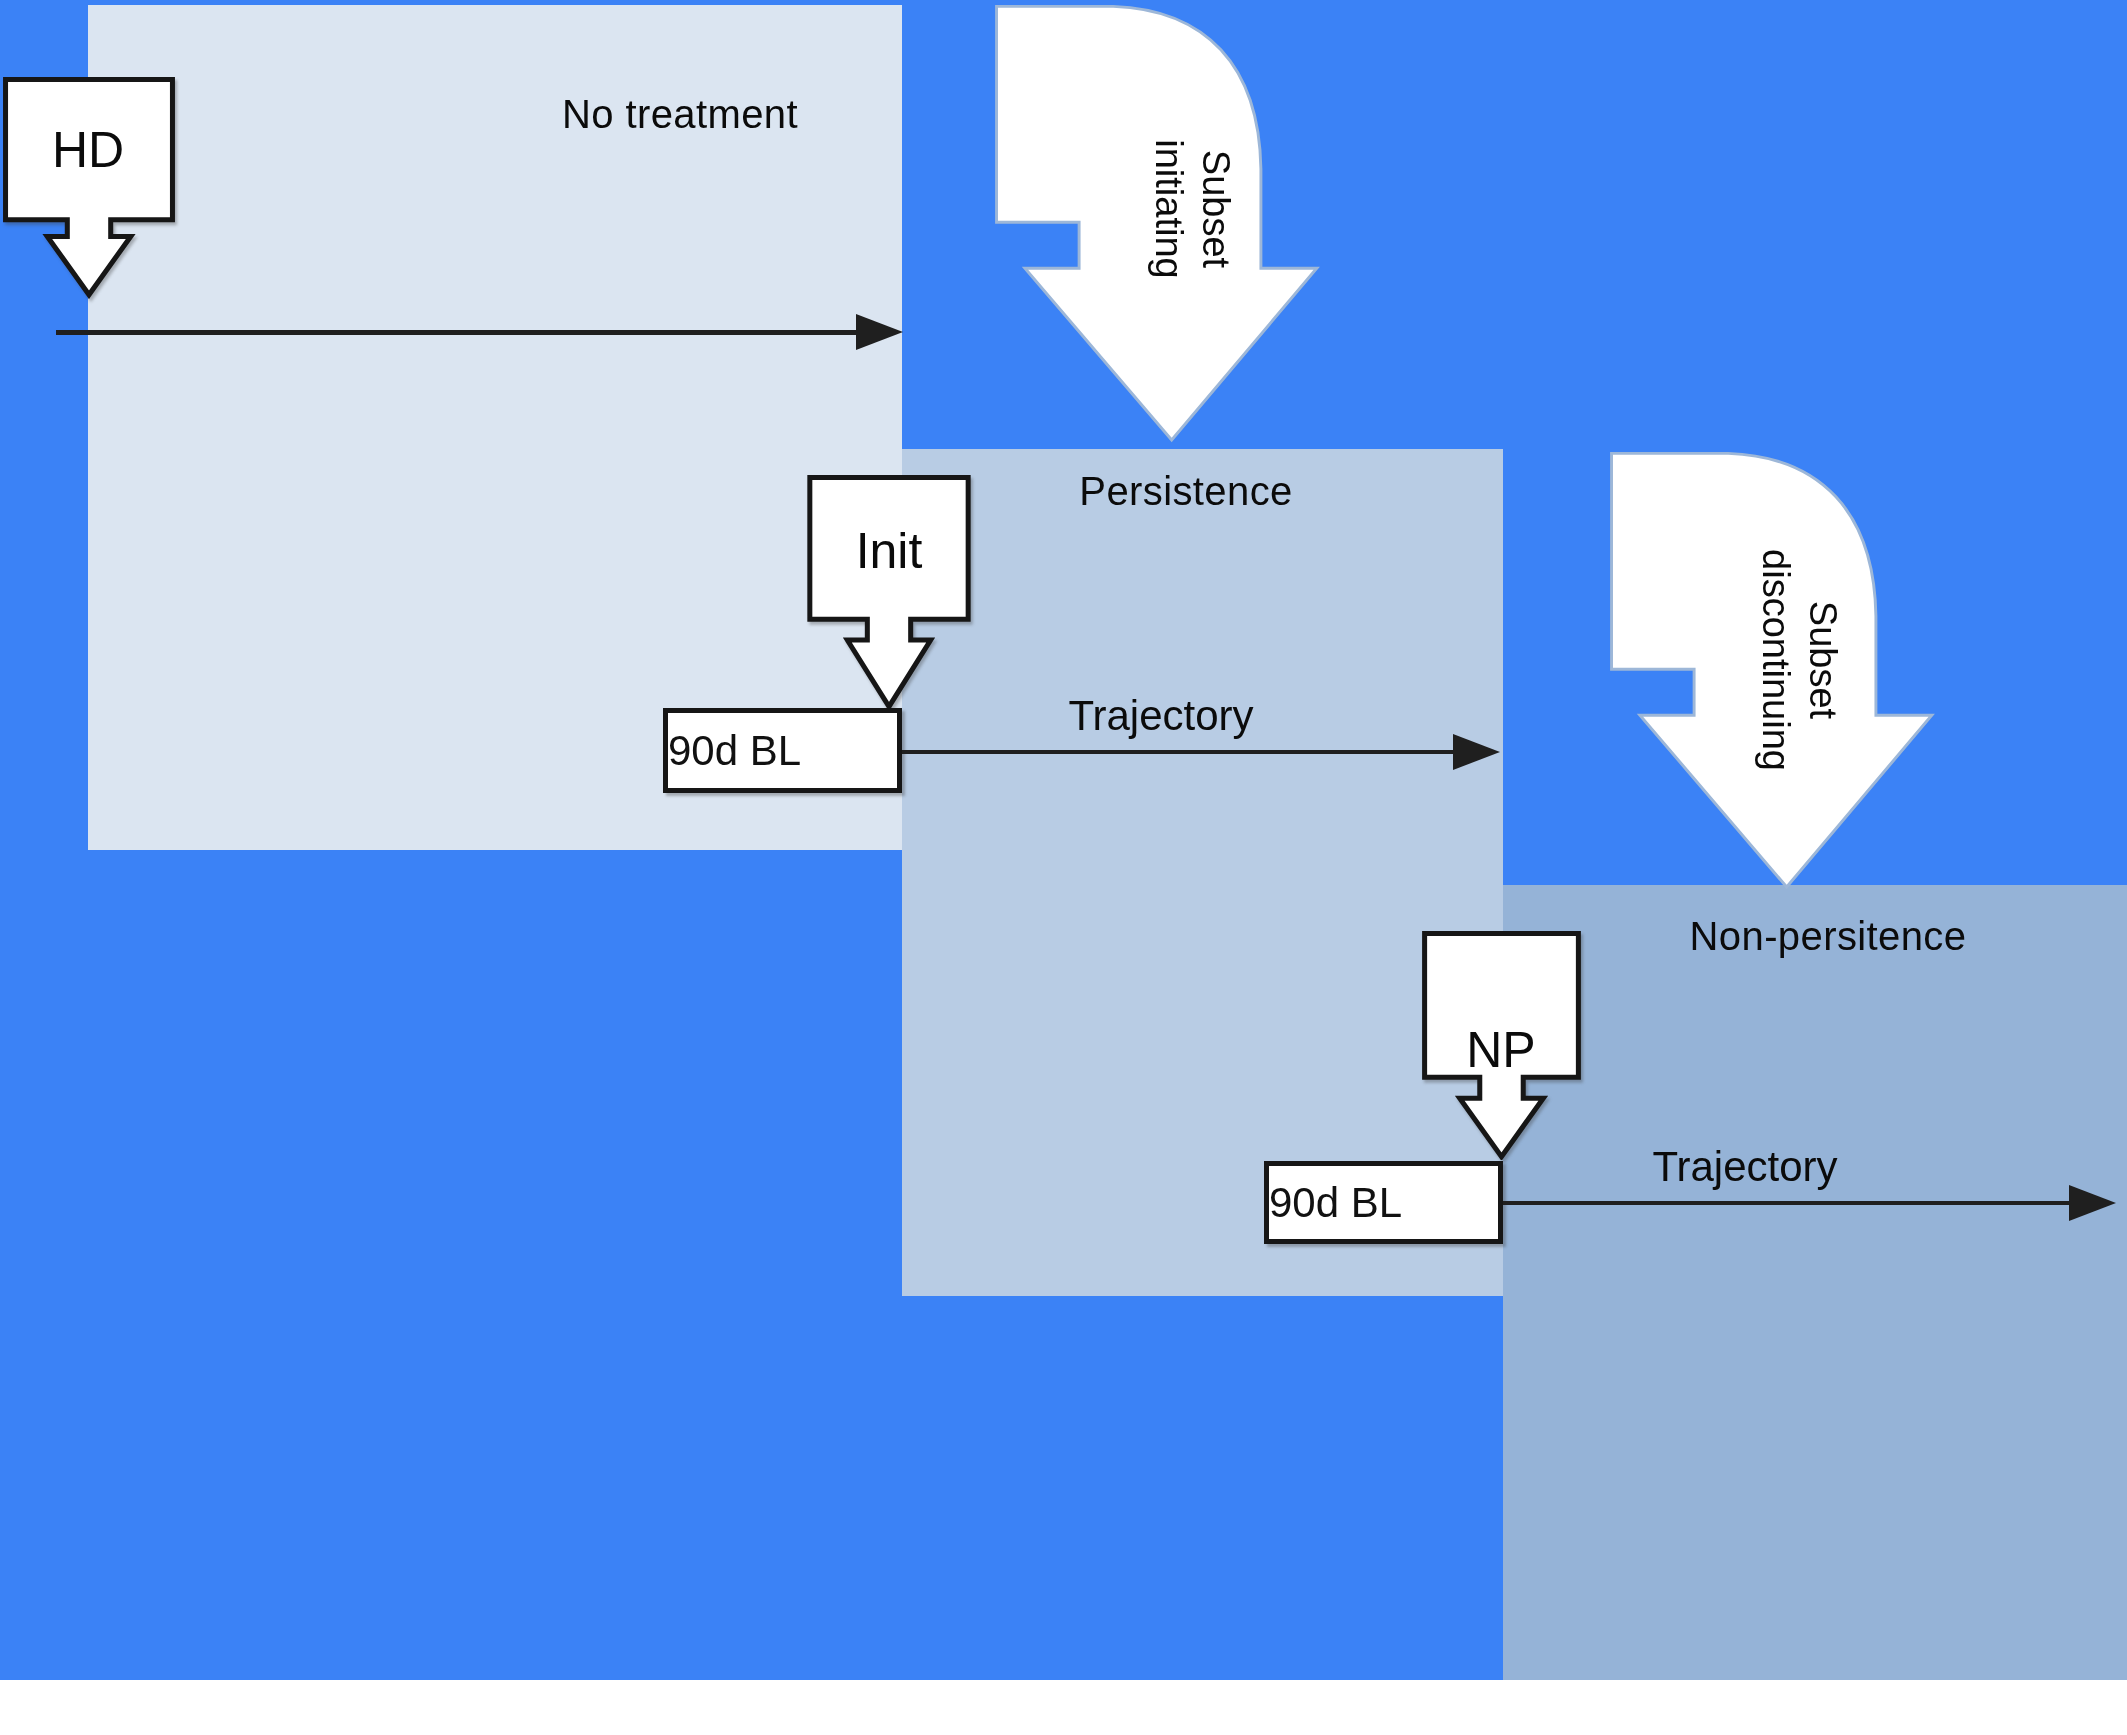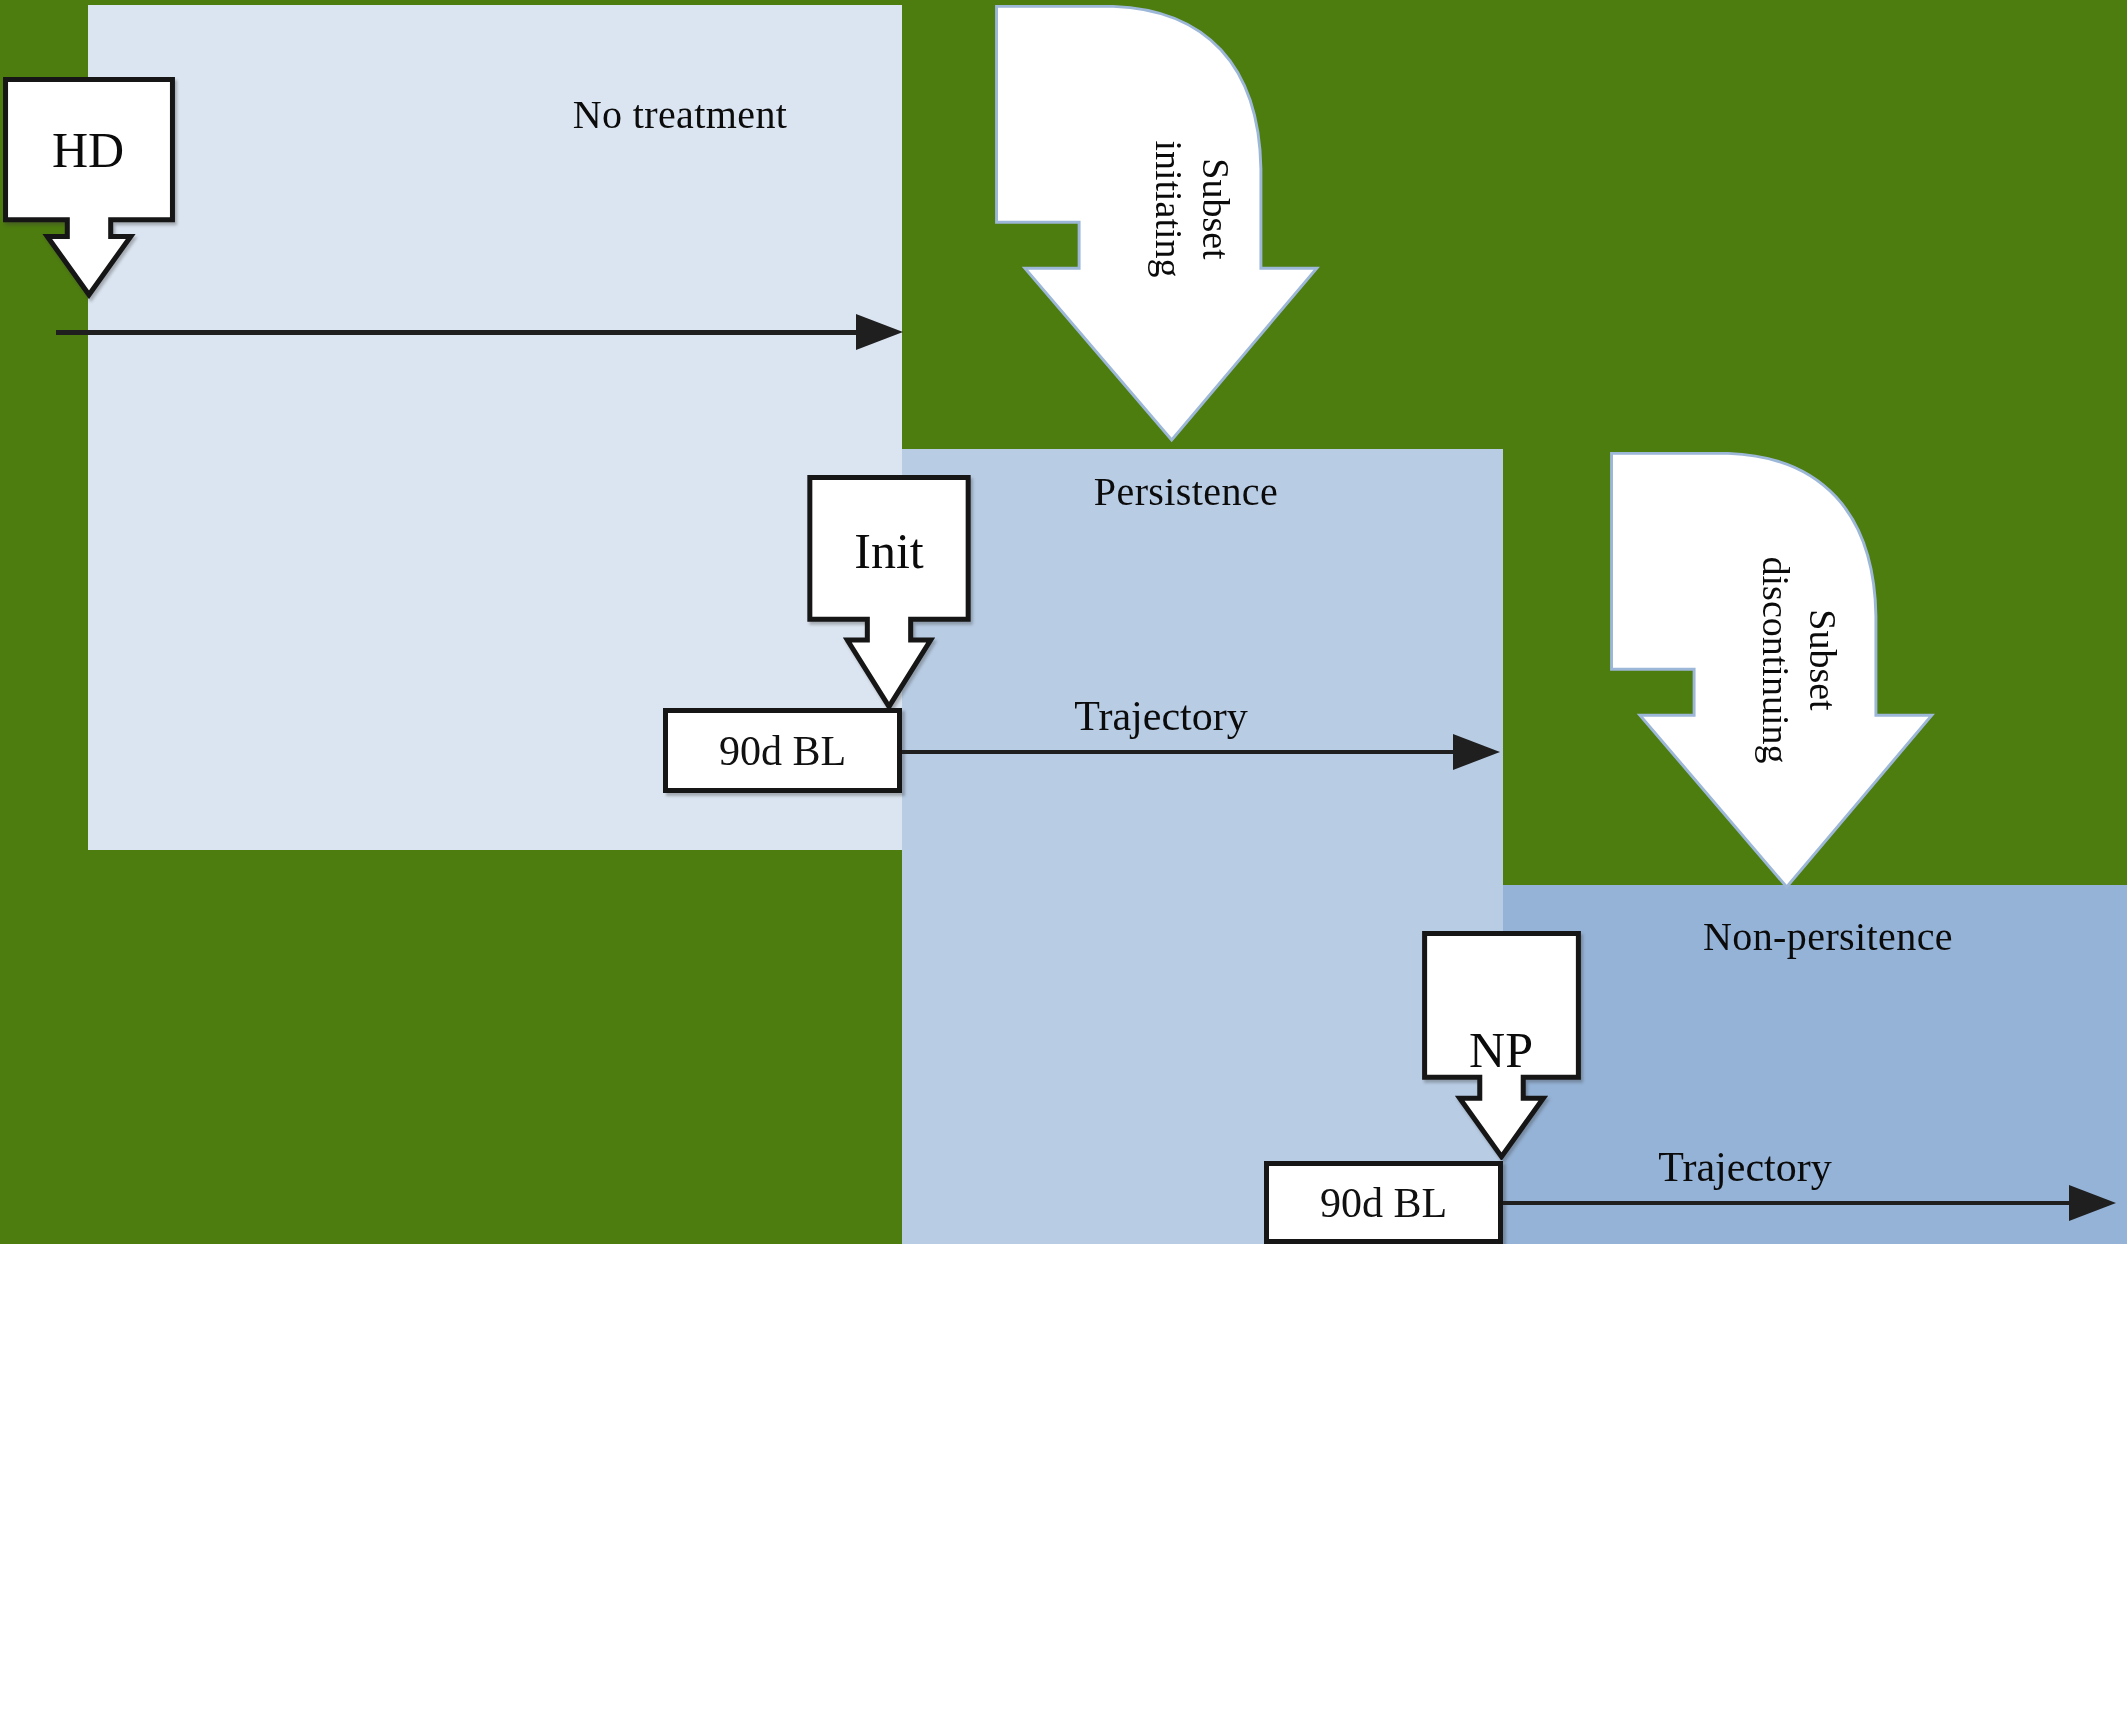--- a/index.html
+++ b/index.html
@@ -1,23 +1,23 @@
 <!DOCTYPE html>
 <html style="--c-light: #dbe5f1; --c-medium: #b8cce4; --c-dark: #95b3d7; --c-arrow-outline: #9db7d8; --c-line: #1f1f1f;font-size:13.4px"><head>
 <meta charset="utf-8">
 <style>
   :root{
     --c-light:#dbe5f1; --c-medium:#b8cce4; --c-dark:#95b3d7;
     --c-arrow-outline:#9db7d8; --c-line:#1f1f1f;
   }
   html,body{margin:0;padding:0;background:#ffffff;}
   #stage{
-    position:relative; width:2127px; height:1244px; overflow:hidden;
-    background:#4d7c0f;
-    font-family:Liberation Serif, serif;
+    position:relative; width:2127px; height:1680px; overflow:hidden;
+    background:#3b82f6;
+    font-family:Liberation Sans, sans-serif;
     color:#111;
   }
   .region{position:absolute;}
   .region-label{
     position:absolute; transform:translate(-50%,-50%);
     font-size:40px; color:#0b0b0b; white-space:nowrap; letter-spacing:0.4px;
   }
   .flow-line{position:absolute; background:var(--c-line); height:5px;}
   .flow-head{
     position:absolute; width:0; height:0;
@@ -29,21 +29,21 @@
     font-size:42px; color:#0b0b0b; white-space:nowrap;
   }
   .callout{position:absolute; filter:drop-shadow(2.5px 3.3px 1.7px rgba(60,60,60,0.35));}
   .callout path{fill:#ffffff; stroke:#161616; stroke-width:6; stroke-linejoin:miter;}
   .callout-label{
     position:absolute; transform:translate(-50%,-50%);
     font-size:50px; color:#0b0b0b; white-space:nowrap;
   }
   .bl-box{
     position:absolute; background:#ffffff; border:5px solid #161616;
-    box-sizing:border-box; display:flex; align-items:center; justify-content:center;
+    box-sizing:border-box; display:flex; align-items:center; 
     font-size:42px; box-shadow:2.5px 3.3px 2.5px rgba(60,60,60,0.35);
   }
   .big-arrow{position:absolute;}
   .big-arrow path{fill:#ffffff; stroke:var(--c-arrow-outline); stroke-width:3.5; stroke-linejoin:miter;}
   .subset-label{
     position:absolute; transform:translate(-50%,-50%) rotate(90deg);
     font-size:38px; line-height:47px; color:#0b0b0b; text-align:center; white-space:nowrap;
   }
   #abbrev{
     position:absolute; left:77px; top:1398px; width:384px; height:299px;

